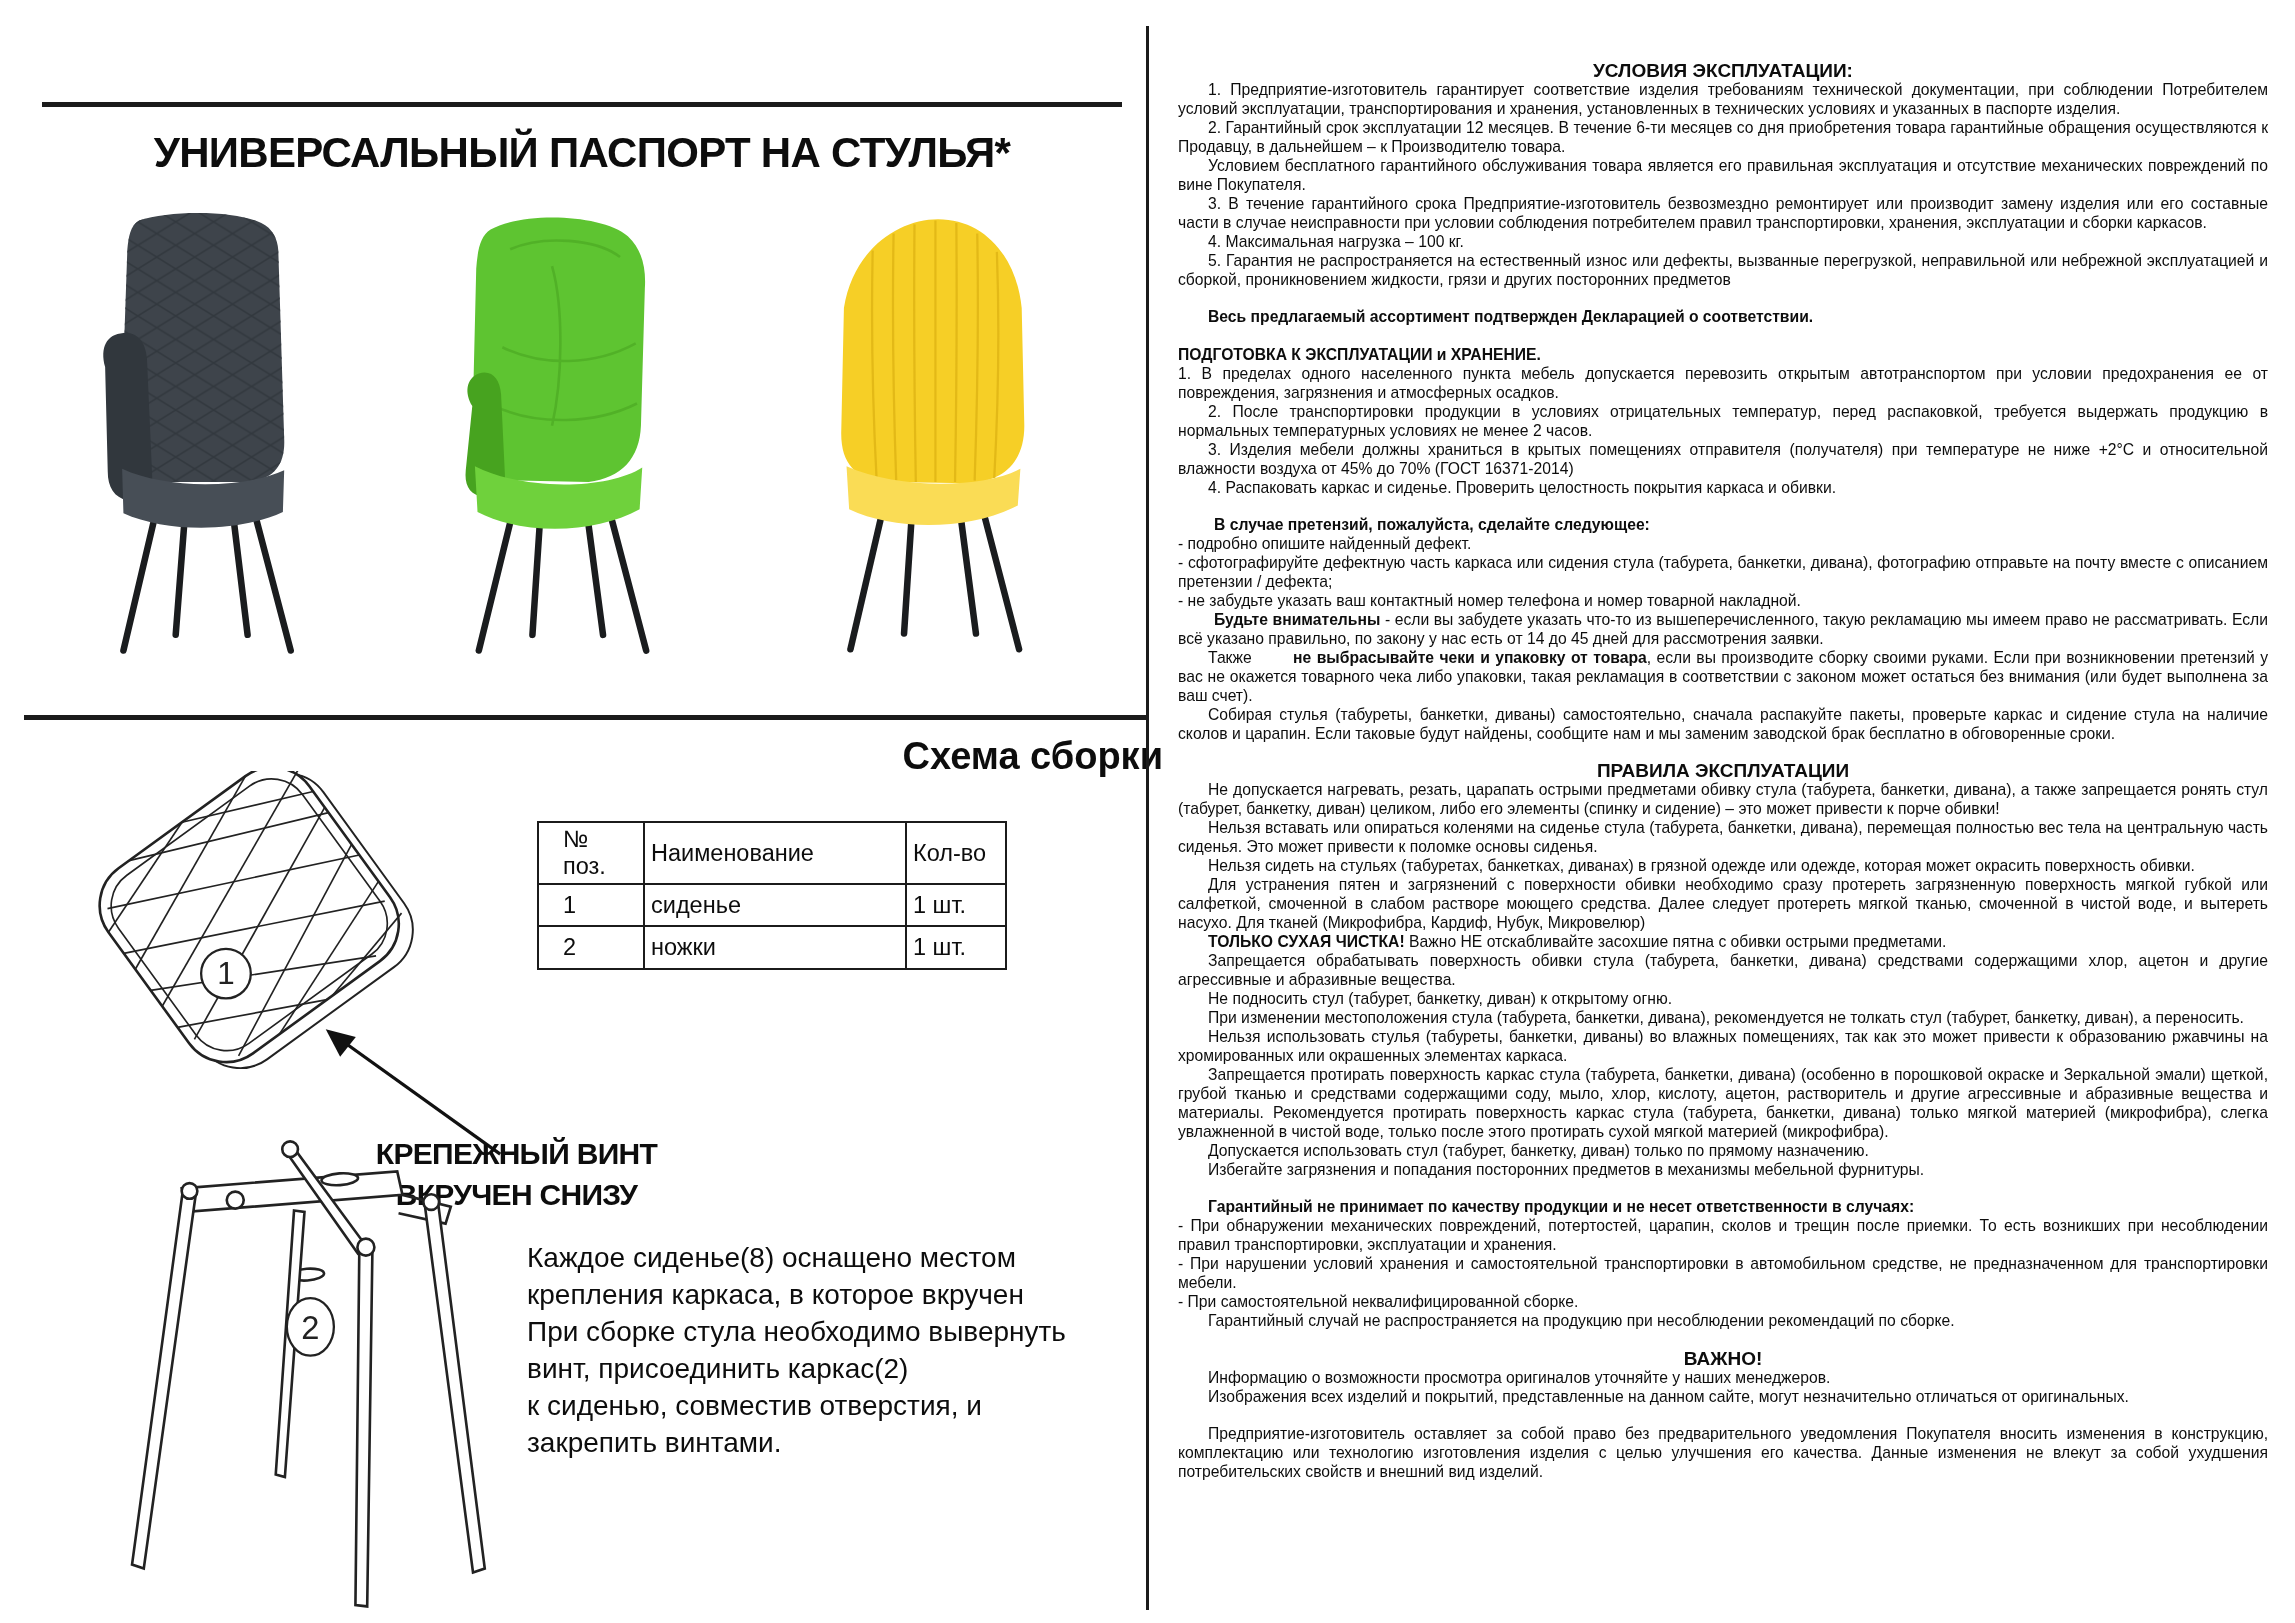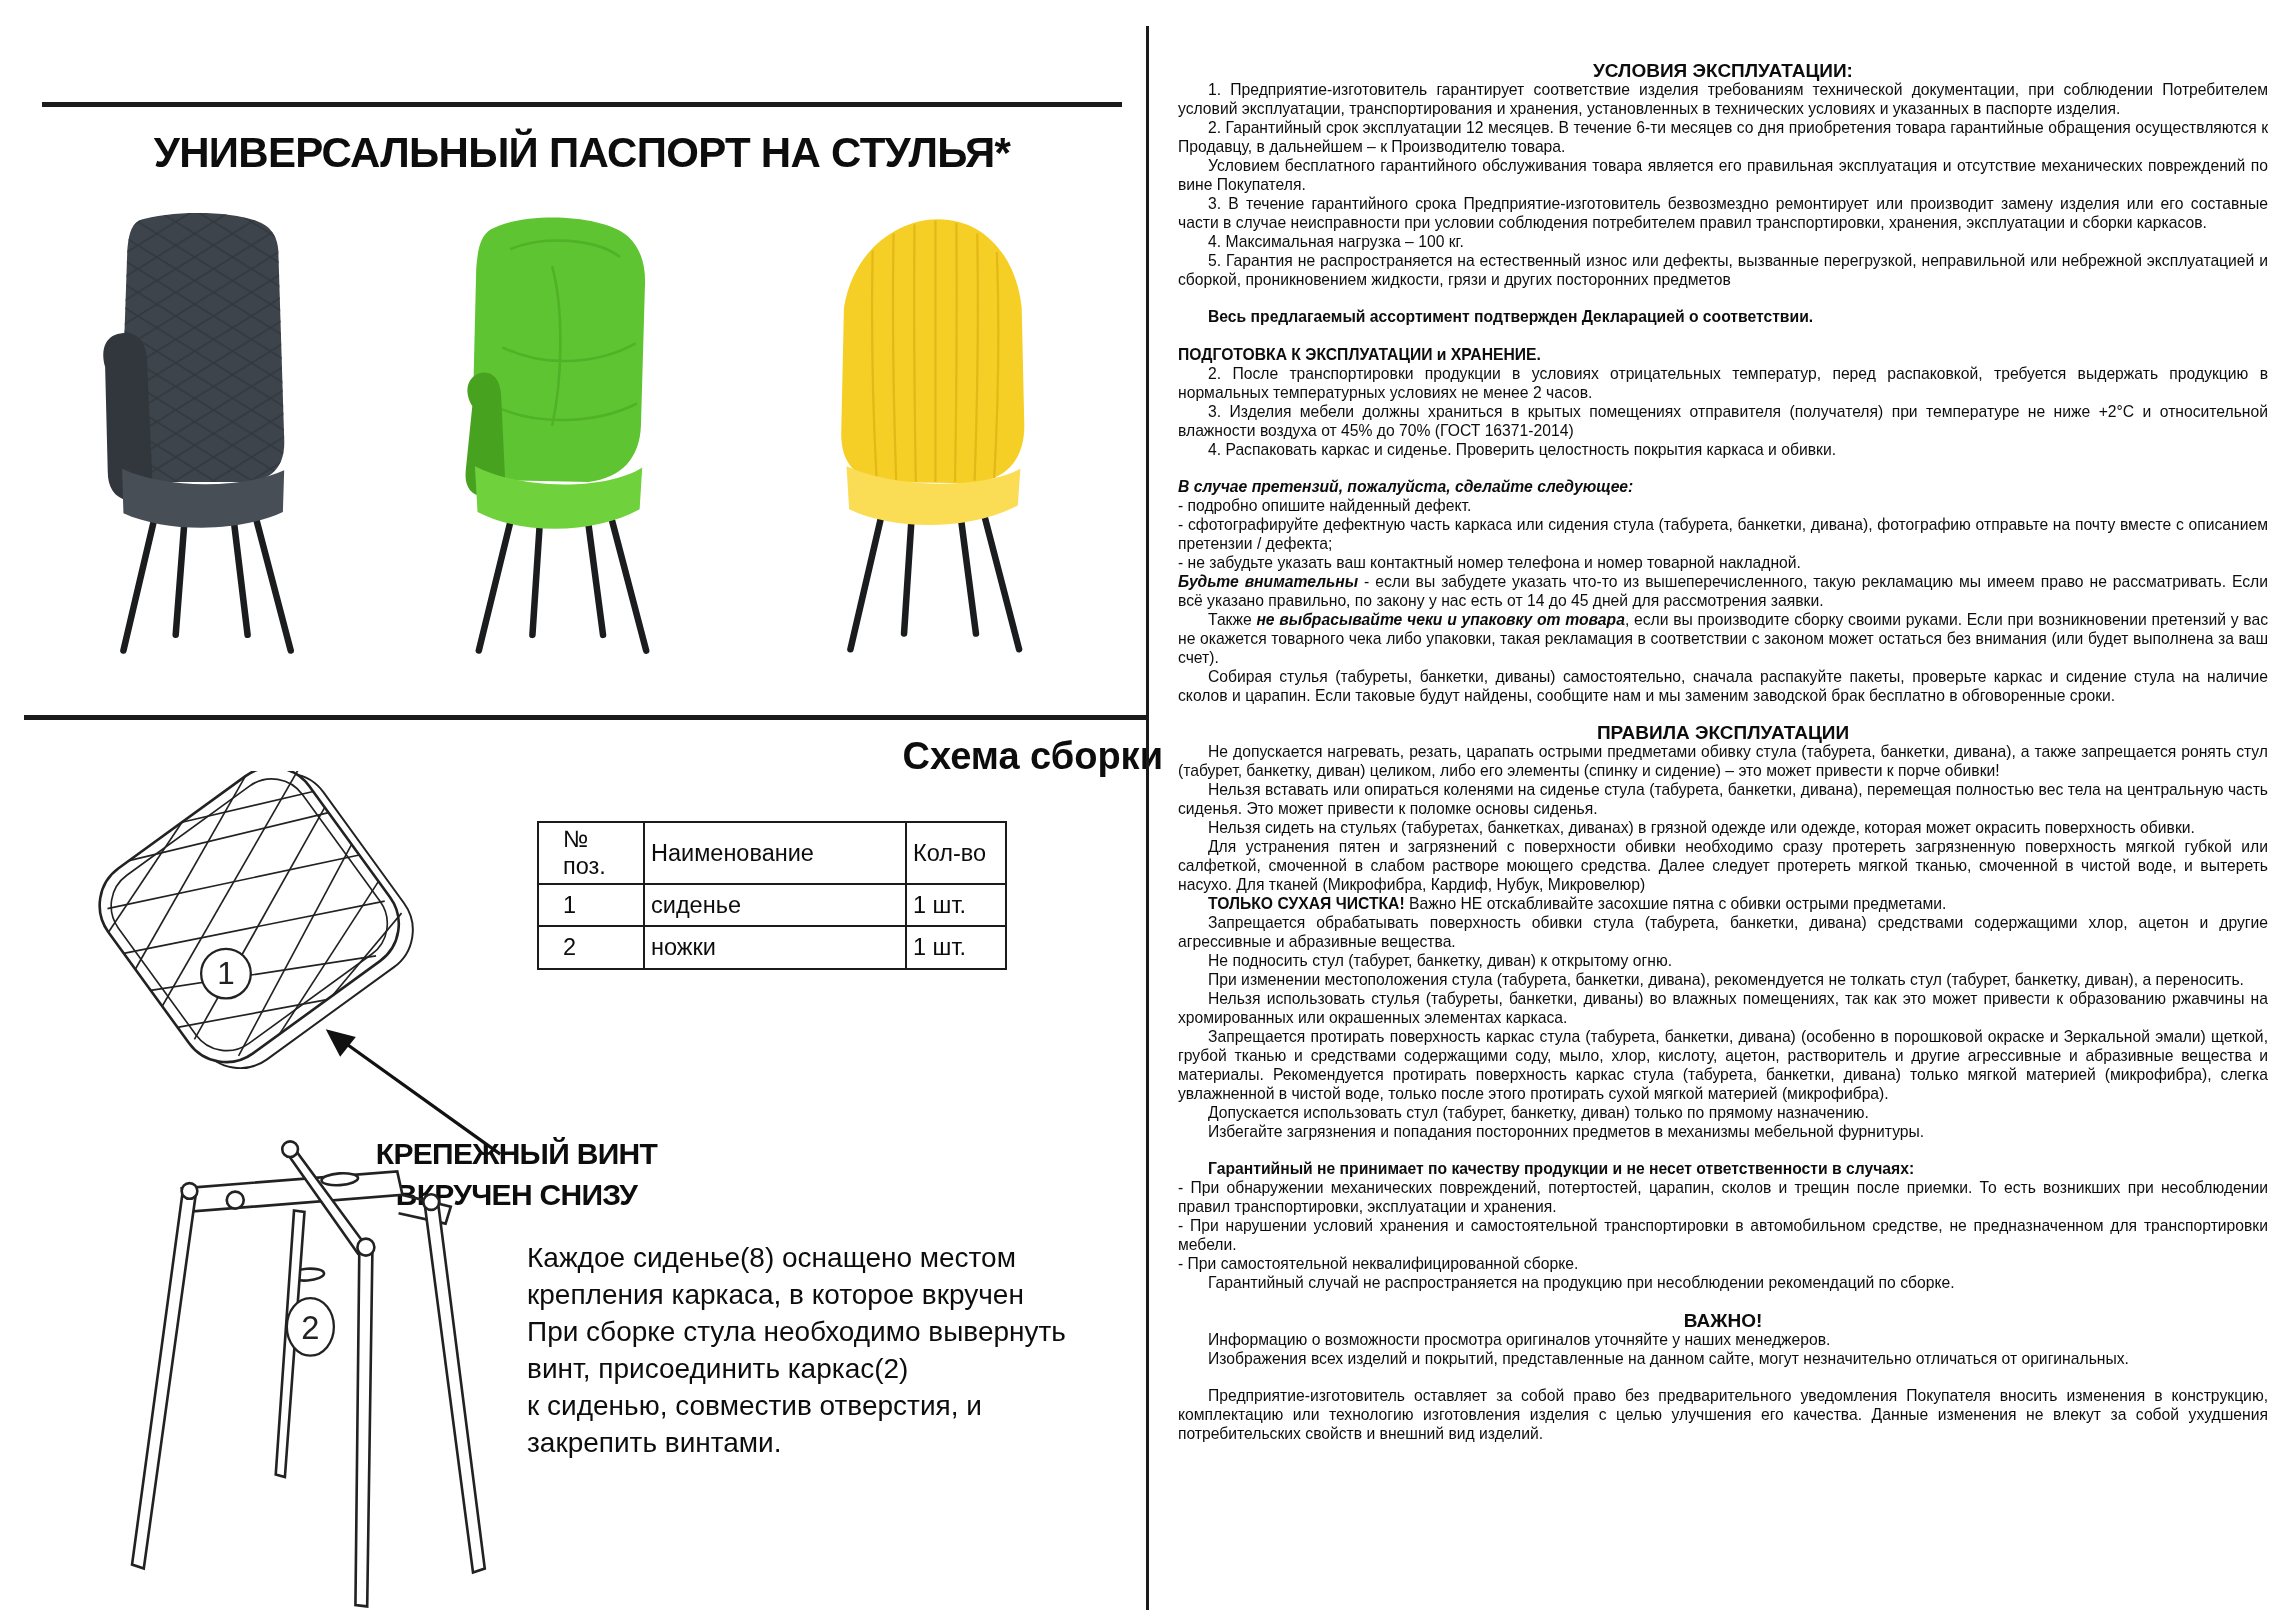--- a/index.html
+++ b/index.html
@@ -34,21 +34,21 @@
   #assembly-note div{white-space:nowrap;}
   #right-content{position:absolute;left:1178px;top:61px;width:1090px;
                  font-size:15.7px;line-height:19px;text-align:justify;}
   #right-content p{margin:0;}
   .hc{text-align:center;font-weight:bold;font-size:19px;}
   .hl{font-weight:bold;text-indent:0;}
   .pp{text-indent:30px;}
   .pf{text-indent:0;}
   .g1{margin-top:18.3px !important;}
   .rb{font-weight:bold;}
-  .ri{font-style:italic;}
+  .ri{margin-left:36px;}
   svg text{font-family:"Liberation Sans",sans-serif;}
 </style>
 </head>
 <body>
 
 <div id="page">
 
   <div class="rule" id="rule-top"></div>
   <div id="page-title">УНИВЕРСАЛЬНЫЙ ПАСПОРТ НА СТУЛЬЯ*</div>
 
@@ -206,20 +206,21 @@
   <div id="right-content">
       <p class="hc"><span class="rb">УСЛОВИЯ ЭКСПЛУАТАЦИИ:</span></p>
       <p class="pp"><span>1. Предприятие-изготовитель гарантирует соответствие изделия требованиям технической документации, при соблюдении Потребителем условий эксплуатации, транспортирования и хранения, установленных в технических условиях и указанных в паспорте изделия.</span></p>
       <p class="pp"><span>2. Гарантийный срок эксплуатации 12 месяцев. В течение 6-ти месяцев со дня приобретения товара гарантийные обращения осуществляются к Продавцу, в дальнейшем – к Производителю товара.</span></p>
       <p class="pp"><span>Условием бесплатного гарантийного обслуживания товара является его правильная эксплуатация и отсутствие механических повреждений по вине Покупателя.</span></p>
       <p class="pp"><span>3. В течение гарантийного срока Предприятие-изготовитель безвозмездно ремонтирует или производит замену изделия или его составные части в случае неисправности при условии соблюдения потребителем правил транспортировки, хранения, эксплуатации и сборки каркасов.</span></p>
       <p class="pp"><span>4. Максимальная нагрузка – 100 кг.</span></p>
       <p class="pp"><span>5. Гарантия не распространяется на естественный износ или дефекты, вызванные перегрузкой, неправильной или небрежной эксплуатацией и сборкой, проникновением жидкости, грязи и других посторонних предметов</span></p>
       <p class="pp g1"><span class="rb">Весь предлагаемый ассортимент подтвержден Декларацией о соответствии.</span></p>
       <p class="hl g1"><span class="rb">ПОДГОТОВКА К ЭКСПЛУАТАЦИИ и ХРАНЕНИЕ.</span></p>
+      <p class="pf"><span>1. В пределах одного населенного пункта мебель допускается перевозить открытым автотранспортом при условии предохранения ее от повреждения, загрязнения и атмосферных осадков.</span></p>
       <p class="pp"><span>2. После транспортировки продукции в условиях отрицательных температур, перед распаковкой, требуется выдержать продукцию в нормальных температурных условиях не менее 2 часов.</span></p>
       <p class="pp"><span>3. Изделия мебели должны храниться в крытых помещениях отправителя (получателя) при температуре не ниже +2°С и относительной влажности воздуха от 45% до 70% (ГОСТ 16371-2014)</span></p>
       <p class="pp"><span>4. Распаковать каркас и сиденье. Проверить целостность покрытия каркаса и обивки.</span></p>
       <p class="pf g1"><span class="rb ri">В случае претензий, пожалуйста, сделайте следующее:</span></p>
       <p class="pf"><span>- подробно опишите найденный дефект.</span></p>
       <p class="pf"><span>- сфотографируйте дефектную часть каркаса или сидения стула (табурета, банкетки, дивана), фотографию отправьте на почту вместе с описанием претензии / дефекта;</span></p>
       <p class="pf"><span>- не забудьте указать ваш контактный номер телефона и номер товарной накладной.</span></p>
       <p class="pf"><span class="rb ri">Будьте внимательны</span><span> - если вы забудете указать что-то из вышеперечисленного, такую рекламацию мы имеем право не рассматривать. Если всё указано правильно, по закону у нас есть от 14 до 45 дней для рассмотрения заявки.</span></p>
       <p class="pp"><span>Также </span><span class="rb ri">не выбрасывайте чеки и упаковку от товара</span><span>, если вы производите сборку своими руками. Если при возникновении претензий у вас не окажется товарного чека либо упаковки, такая рекламация в соответствии с законом может остаться без внимания (или будет выполнена за ваш счет).</span></p>
       <p class="pp"><span>Собирая стулья (табуреты, банкетки, диваны) самостоятельно, сначала распакуйте пакеты, проверьте каркас и сидение стула на наличие сколов и царапин. Если таковые будут найдены, сообщите нам и мы заменим заводской брак бесплатно в обговоренные сроки.</span></p>

